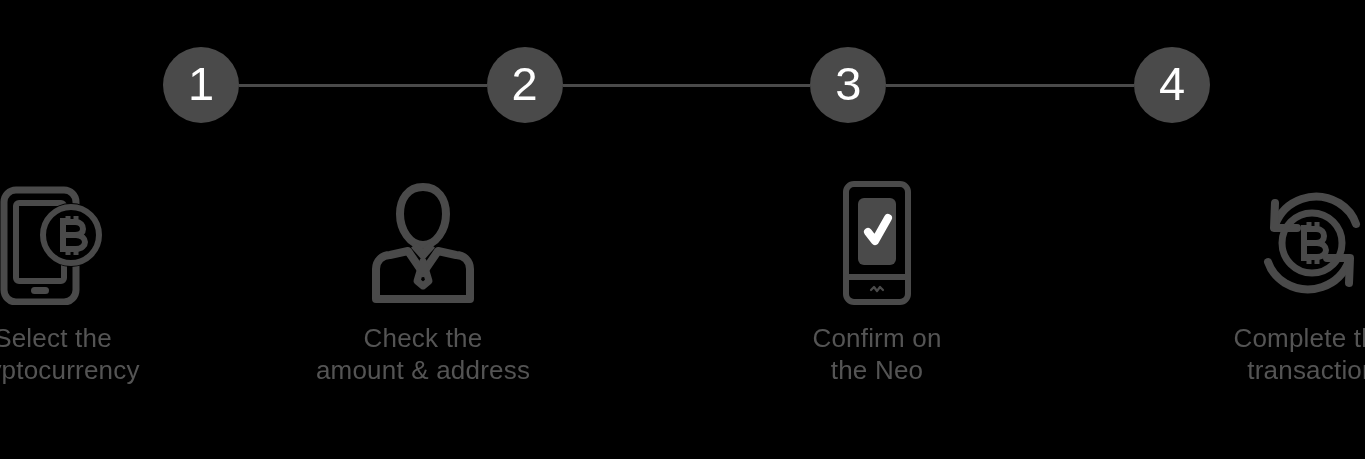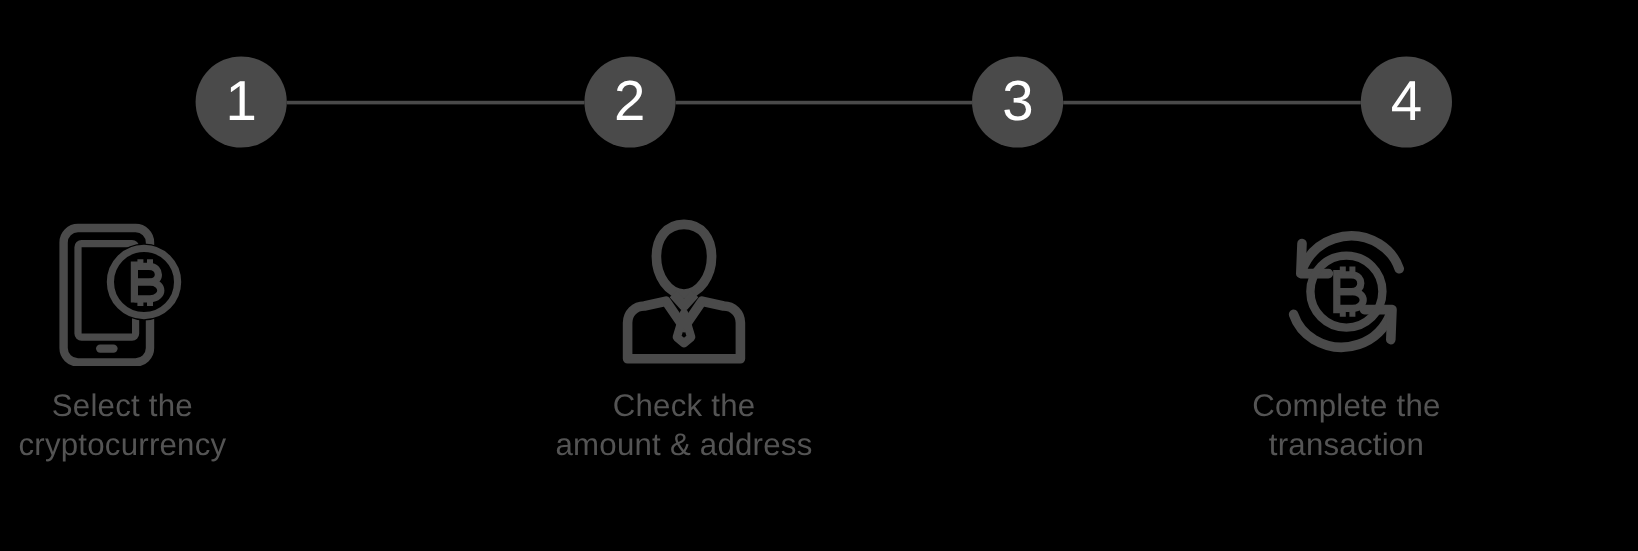--- a/index.html
+++ b/index.html
@@ -169,20 +169,38 @@
 
           <path d="M44 64 L53 74 L62 64" stroke="#4a4a4a" stroke-width="8" fill="none" stroke-linejoin="round"></path>
 
           <path d="M53 80 L47 100 L53 105 L59 100 Z" stroke="#4a4a4a" stroke-width="7" fill="none" stroke-linejoin="round"></path>
         </svg>
       </div>
       <div class="col-label">Check the
 amount &amp; address</div>
     </div>
 
+    <div class="col">
+      <div class="col-icon">
+        <svg width="98" height="128" viewBox="0 0 98 128" fill="none" aria-hidden="true">
+
+          <rect x="18" y="5" width="62" height="118" rx="8" ry="8" stroke="#4a4a4a" stroke-width="6" fill="none"></rect>
+
+          <path d="M18 98 L80 98" stroke="#4a4a4a" stroke-width="6"></path>
+
+          <rect x="30" y="19" width="38" height="67" rx="6" ry="6" fill="#4a4a4a"></rect>
+
+          <path d="M40 53 L47 62 L60 39" stroke="#ffffff" stroke-width="8" stroke-linecap="round" stroke-linejoin="round" fill="none"></path>
+
+          <path d="M43 111 L46 108 L49 112 L52 108 L55 111" stroke="#4a4a4a" stroke-width="2.2" fill="none" stroke-linecap="round" stroke-linejoin="round"></path>
+        </svg>
+      </div>
+      <div class="col-label">Confirm on
+the Neo</div>
+    </div>
 
     <div class="col">
       <div class="col-icon">
         <svg width="118" height="124" viewBox="0 0 118 124" fill="none" aria-hidden="true">
 
           <path d="M22 44 C32 18 62 8 86 22 C94 27 100 34 103 43" stroke="#4a4a4a" stroke-width="8" fill="none" stroke-linecap="round"></path>
           <path d="M22 22 L21 47 L44 47" stroke="#4a4a4a" stroke-width="8" fill="none" stroke-linecap="round" stroke-linejoin="round"></path>
 
           <path d="M96 80 C86 106 56 116 32 102 C24 97 18 90 15 81" stroke="#4a4a4a" stroke-width="8" fill="none" stroke-linecap="round"></path>
           <path d="M96 102 L97 77 L74 77" stroke="#4a4a4a" stroke-width="8" fill="none" stroke-linecap="round" stroke-linejoin="round"></path>

